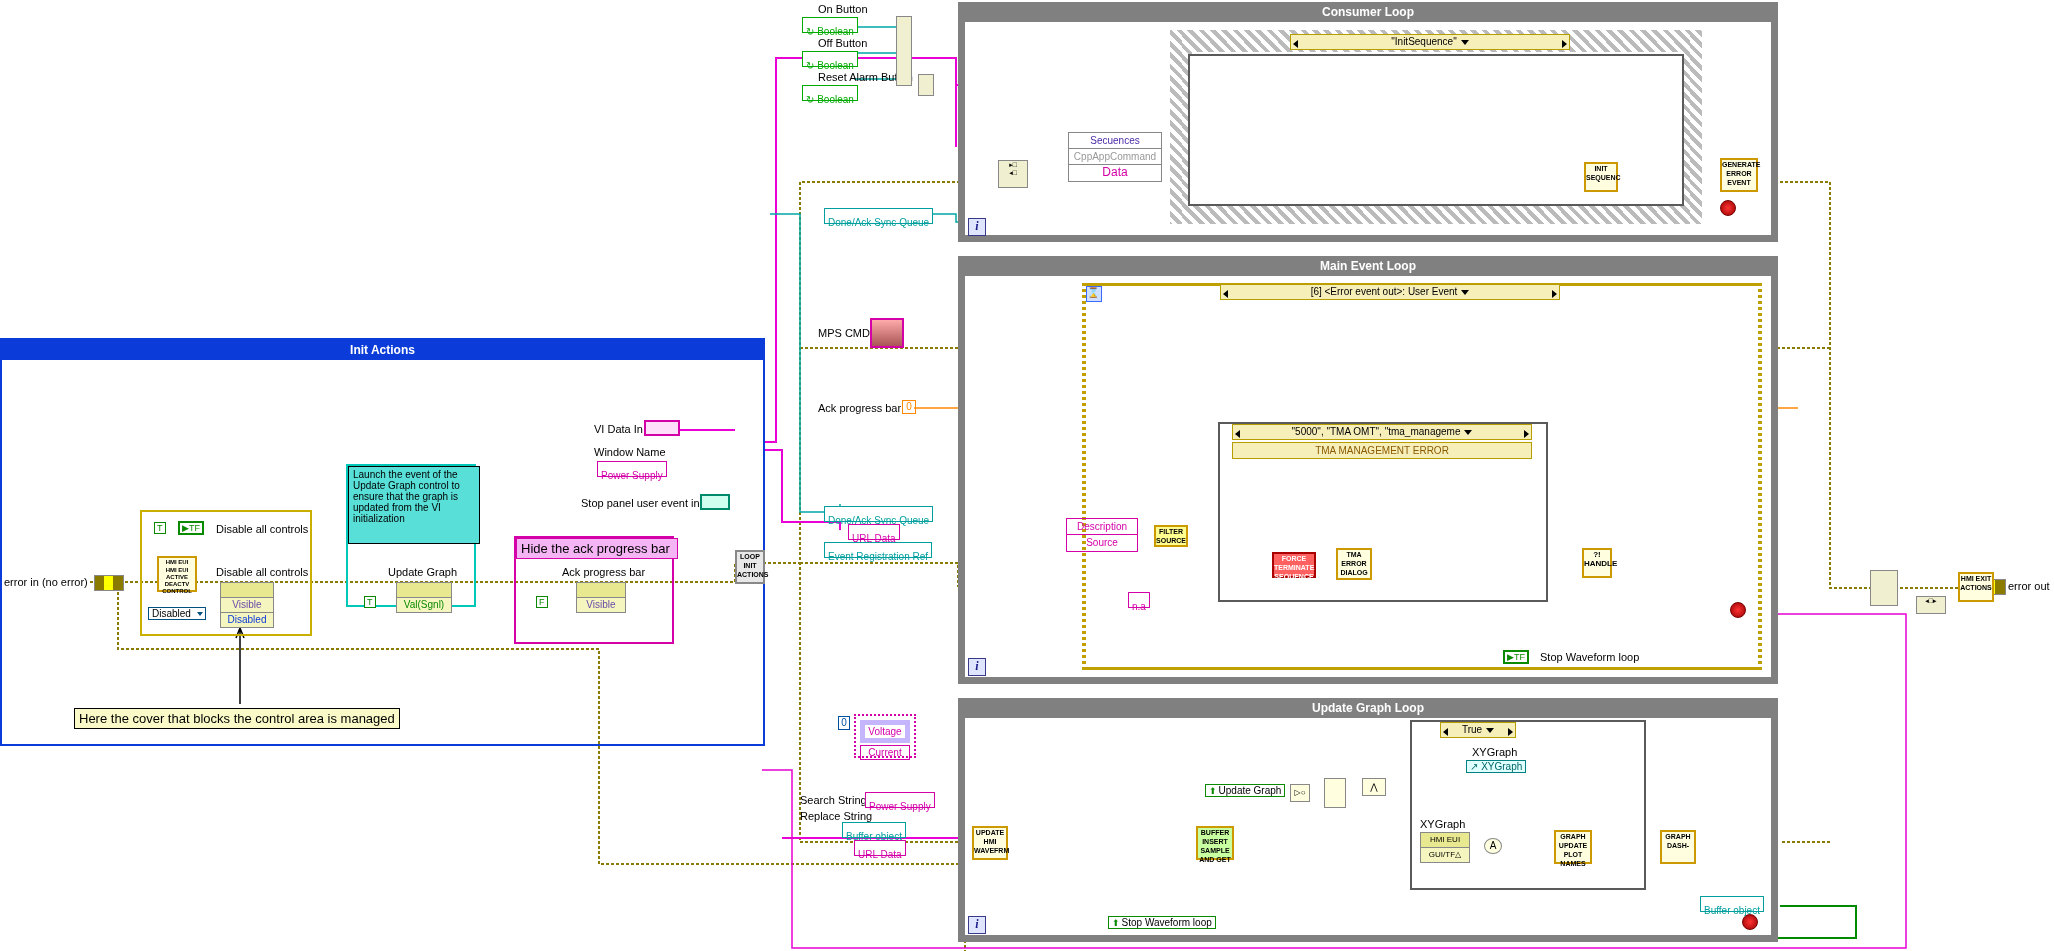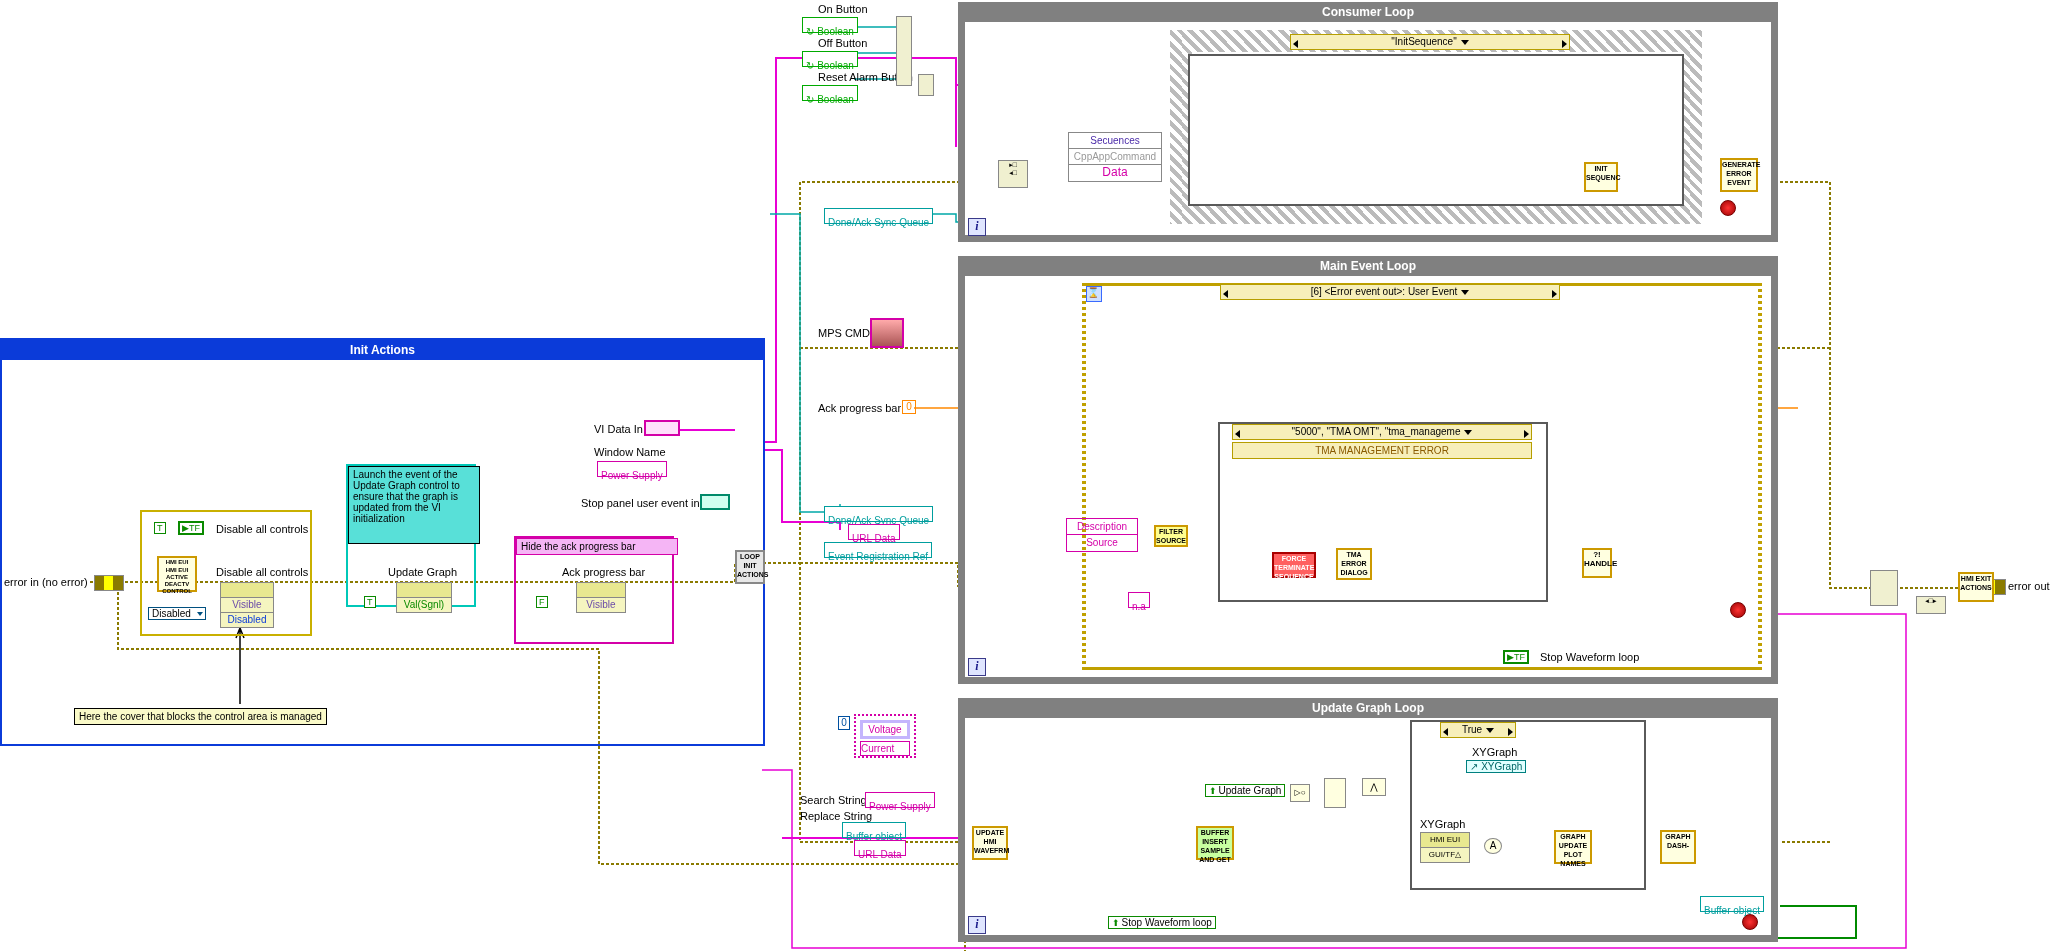--- a/index.html
+++ b/index.html
@@ -23,21 +23,21 @@
 .tag{display:inline-block;border:1px solid;padding:7px 3px;font-size:10px;line-height:13px;height:14px}
 .tag.green{border-color:#0a0;color:#0a0;background:#fff}
 .tag.pink{border-color:#d400a8;color:#d400a8;background:#fff}
 .tag.teal{border-color:#009e9e;color:#009e9e;background:#fff}
 .prop-node{border:1px solid #888;background:#f5f5c0;font-size:10px;text-align:center;line-height:14px}
 .prop-head{background:#e8e890;border-bottom:1px solid #888;font-size:8px}
 .subvi{border:2px solid #cc9900;background:#ffffe0;font-size:7px;text-align:center;line-height:9px;font-weight:bold}
 .i-term{position:absolute;width:16px;height:16px;border:1px solid #3a3a8a;background:#dfe5ff;color:#1a1a8a;font-family:serif;font-weight:bold;font-style:italic;font-size:12px;text-align:center;line-height:14px}
 .pink{color:#e800d4}
 .teal{color:#00a8a8}
-.comment{background:#fafac8;border:1px solid #000;padding:2px 4px;font-size:10px}
+.comment{background:#fafac8;border:1px solid #000;padding:2px 4px;font-size:13px}
 .comment.cyan{background:#58e0d8;border:1px solid #000}
 .comment.mag{background:#f5b5f5;border:1px solid #d400a8}
 .tf-const{display:inline-block;border:1px solid #0a8a00;background:#fff;font-size:9px;padding:0 2px;color:#0a8a00}
 .ring{border:1px solid #005080;background:#fff;font-size:10px;padding:0 14px 0 3px;position:relative}
 .ring::after{content:"";position:absolute;right:2px;top:4px;width:0;height:0;border-left:3px solid transparent;border-right:3px solid transparent;border-top:4px solid #005080}
 .cluster-border{border:2px dotted #d400a8;padding:4px}
 .evstruct{border:4px solid;border-image:repeating-linear-gradient(0deg,#c0a000,#c0a000 3px,#fff 3px,#fff 6px) 4}
 .local{display:inline-block;border:1px solid #0a8a00;background:#fff;padding:0 3px;font-size:10px}
 .local::before{content:"⬆";color:#0a8a00;margin-right:2px;font-size:9px}
 .ref{display:inline-block;border:1px solid #008080;background:#e0ffff;padding:0 3px;font-size:10px;color:#006666}
@@ -215,22 +215,22 @@
 <span class="lbl" style="left:1540px;top:651px">Stop Waveform loop</span>
 <div class="i-term" style="left:968px;top:658px">i</div>
 <div class="bx" style="left:1086px;top:286px;width:16px;height:16px;border:1px solid #3a6aff;background:#cfe0ff;font-size:10px;text-align:center">⌛</div>
 
 
 <div class="bx loop-outer" style="left:958px;top:698px;width:820px;height:244px;background:#fff">
  <div class="title-bar" style="margin:-7px -7px 0 -7px">Update Graph Loop</div>
 </div>
 
 <div class="bx cluster-border" style="left:854px;top:714px;width:62px;height:44px;background:#fff">
- <span class="bx" style="position:relative;display:block;border:3px solid #c4b5fd;color:#d400a8;text-align:center;font-size:10px;line-height:13px;margin-bottom:2px">Voltage</span>
- <span class="bx" style="position:relative;display:block;border:1px solid #d400a8;color:#d400a8;font-size:10px;line-height:13px">Current</span>
+ <span class="bx" style="position:relative;display:block;border:5px solid #c4b5fd;color:#d400a8;text-align:center;font-size:10px;line-height:13px;margin-bottom:2px">Voltage</span>
+ <span class="bx" style="position:relative;display:block;border:1px solid #d400a8;color:#d400a8;text-align:center;font-size:10px;line-height:13px">Current</span>
 </div>
 <span class="bx" style="left:838px;top:716px;width:12px;height:14px;border:1px solid #0050a0;color:#0050a0;text-align:center;font-size:10px">0</span>
 
 <span class="lbl" style="left:800px;top:810px">Replace String</span>
 <span class="lbl" style="left:800px;top:794px">Search String</span>
 <span class="bx tag pink" style="left:865px;top:792px">Power Supply</span>
 <span class="bx tag teal" style="left:842px;top:822px">Buffer object</span>
 <span class="bx tag pink" style="left:854px;top:840px">URL Data</span>
 
 <div class="bx subvi" style="left:972px;top:826px;width:36px;height:34px">UPDATE HMI WAVEFRM</div>

